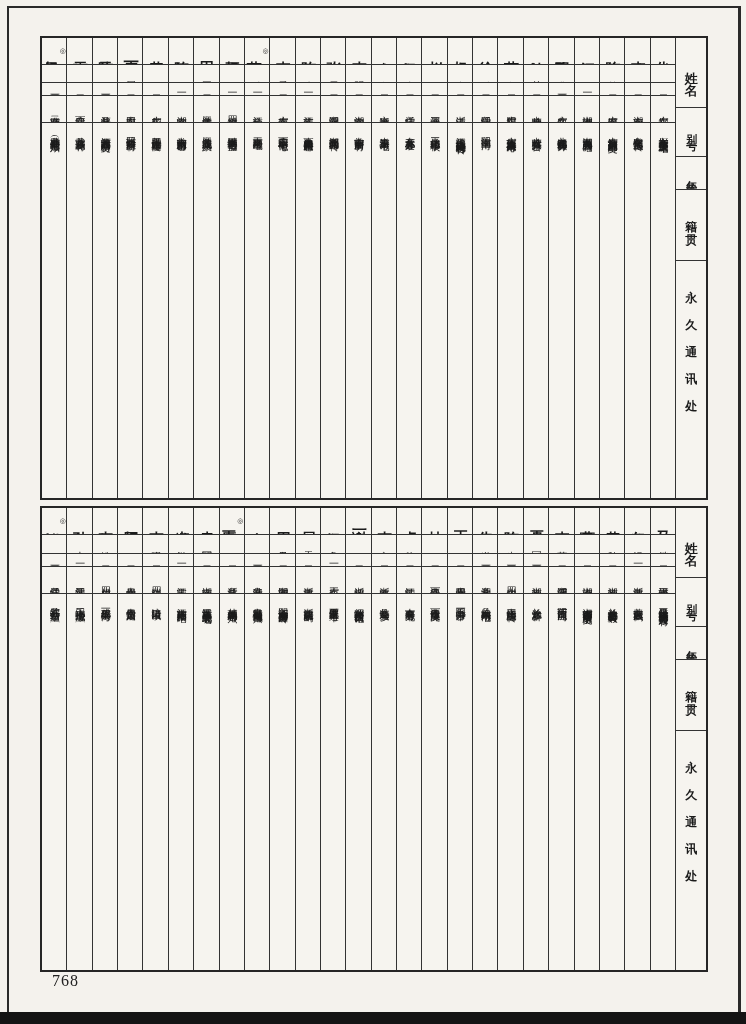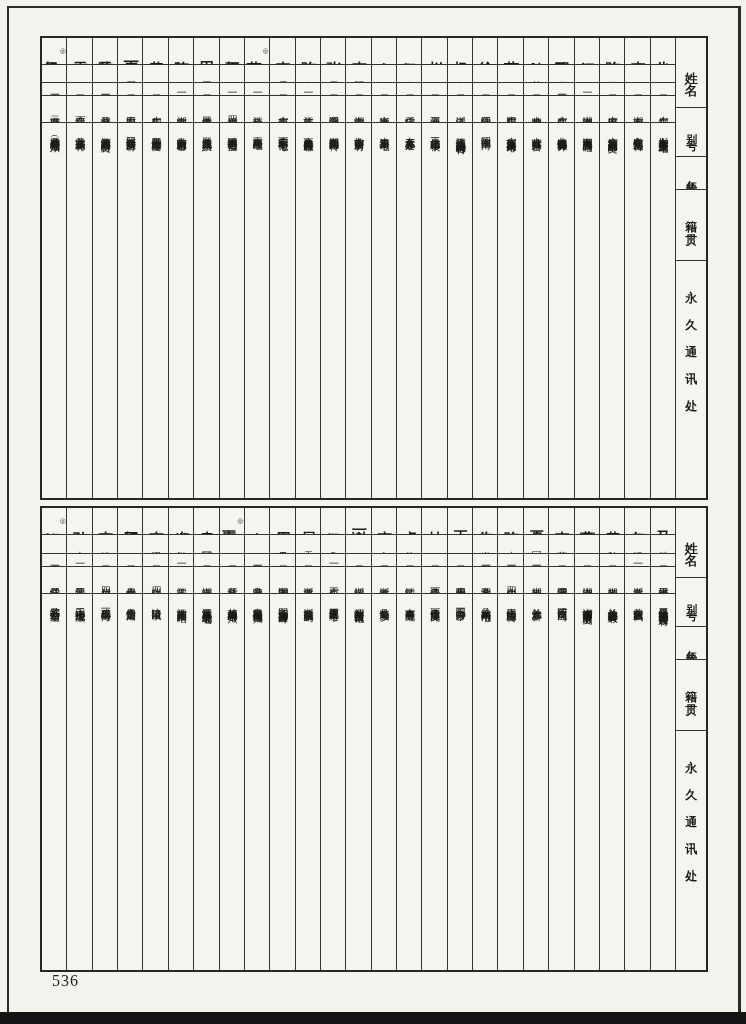--- a/index.html
+++ b/index.html
@@ -927,15 +927,15 @@
     </div>
     <div class="cell c-native">
       <span class="vtext native-text">辽宁锦县</span>
     </div>
     <div class="cell c-addr">
       <span class="vtext addr-text">锦县石山站万芝堂</span>
     </div>
   </div>
     </div>
 
-  <div class="pageno">536</div>
+  <div class="pageno">768</div>
   <div class="bottom-bar"></div>
 </div>
 
 </body></html>

